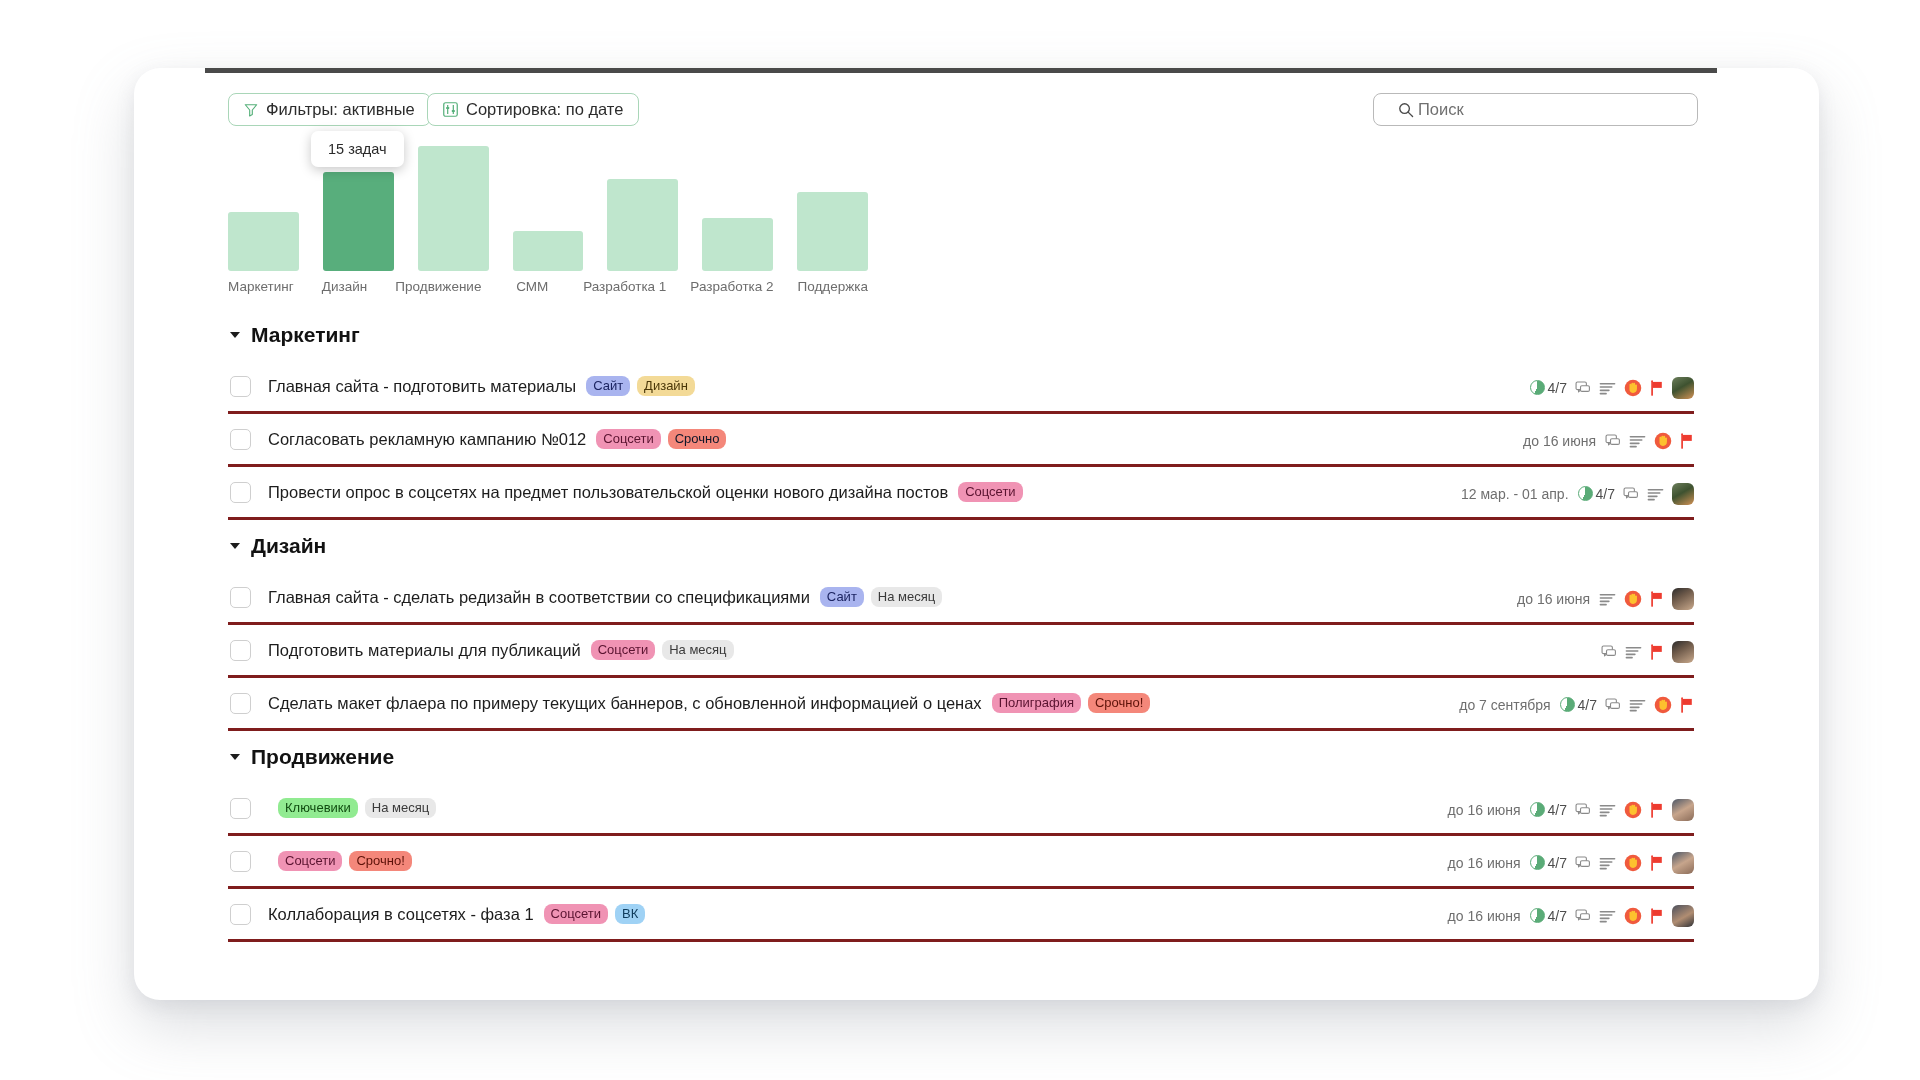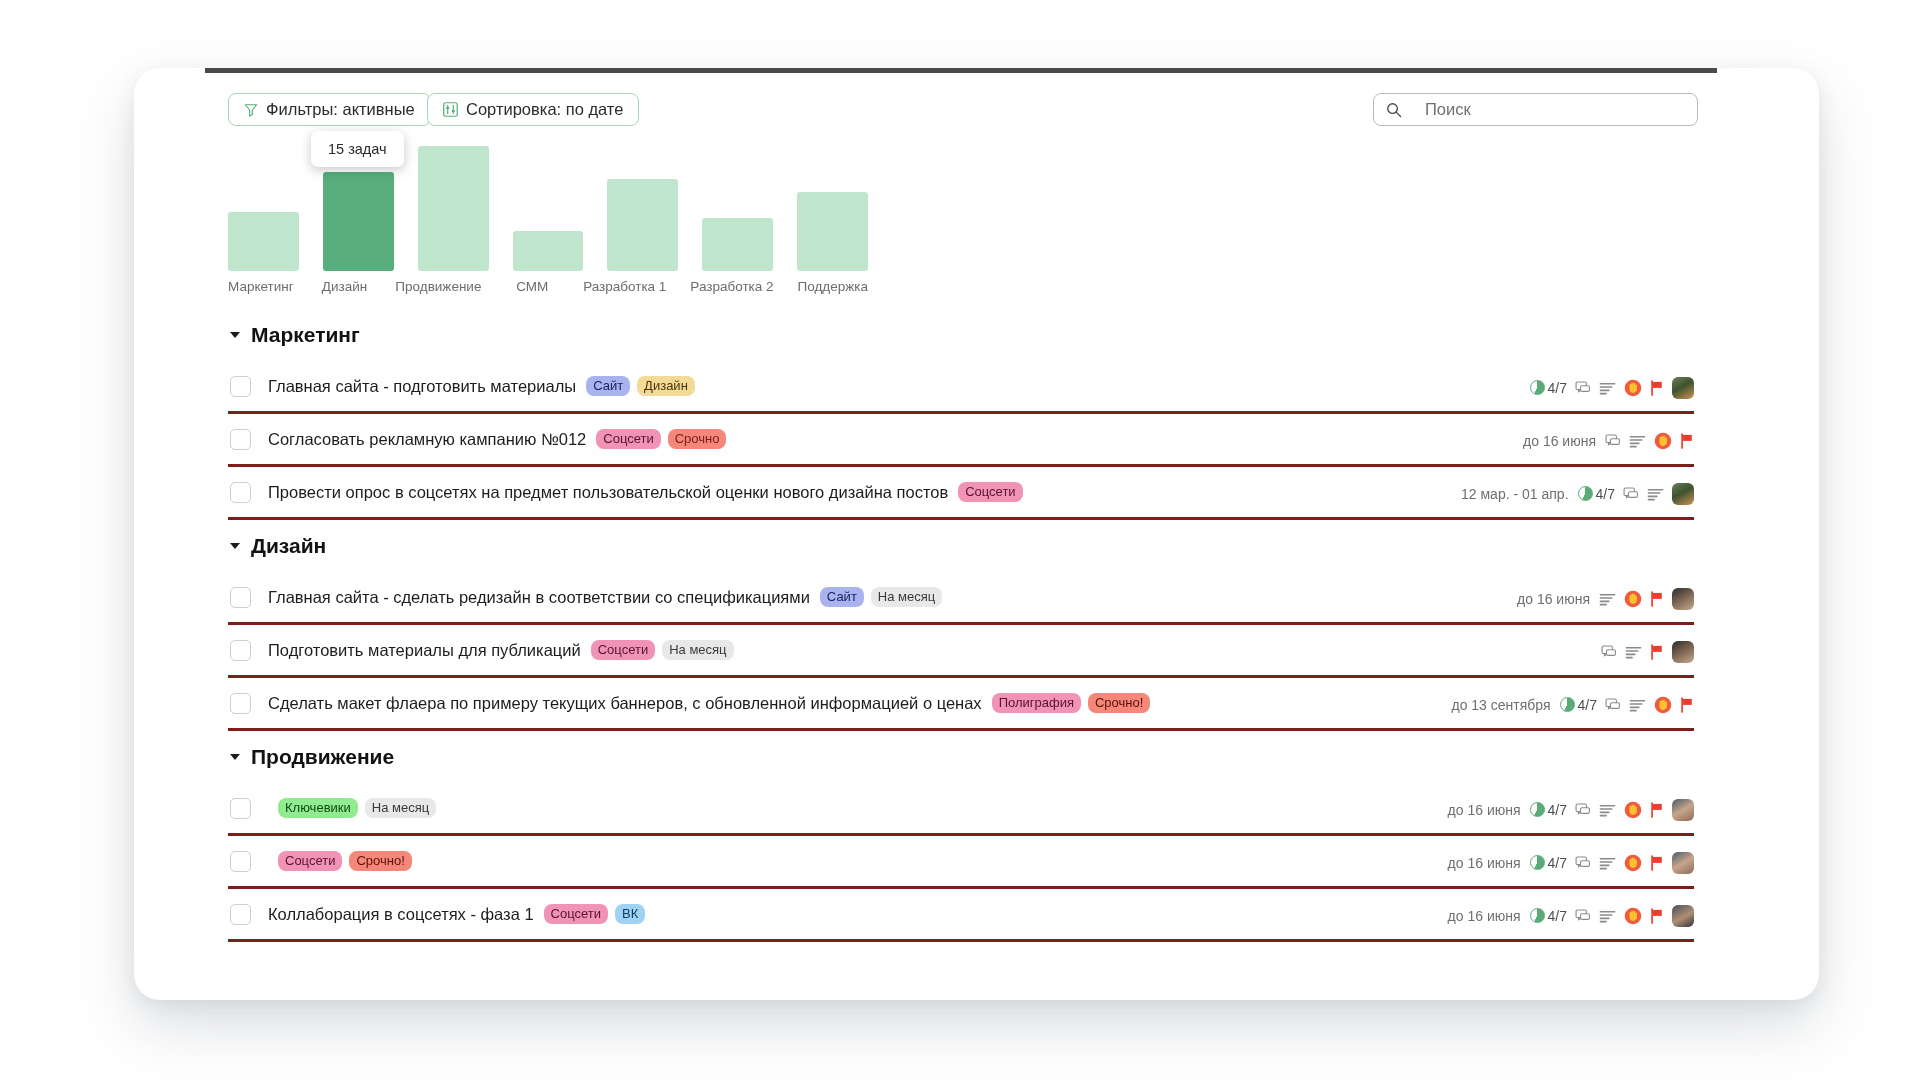--- a/index.html
+++ b/index.html
@@ -76,22 +76,22 @@
 
   #search-box {
     position: absolute;
     right: 19px; top: 0;
     width: 325px; height: 33px;
     border: 1.3px solid #b9b9b9;
     border-radius: 8px;
     background: #fff;
     display: flex;
     align-items: center;
-    gap: 23px;
-    padding: 0 12px;
+    gap: 4px;
+    padding: 0 24px;
     cursor: text;
     justify-content: center;
   }
   #search-input {
     border: none; outline: none;
     background: transparent;
     font-family: inherit;
     font-size: 16.5px;
     color: #333;
     width: 100%;
@@ -383,21 +383,21 @@
             </svg>
           </span>
           <span class="avatar av-a"></span>
         </span>
       </div>
       <div class="task-row">
         <span class="checkbox"></span>
         <span class="task-title">Согласовать рекламную кампанию №012</span>
         <span class="tags">
           <span class="tag" style="background: rgb(240, 147, 180); color: rgb(90, 19, 48);">Соцсети</span>
-          <span class="tag" style="background: rgb(244, 135, 122); color: #7f1d1d;">Срочно</span>
+          <span class="tag" style="background: rgb(244, 135, 122); color: #0f172a;">Срочно</span>
         </span>
         <span class="meta">
           <span class="meta-date">до 16 июня</span>
           <span class="mi">
             <svg width="16" height="16" viewBox="0 0 18 18">
               <rect x="1.2" y="2.2" width="11.6" height="8.6" rx="1.6" fill="none" stroke="#8a8a8a" stroke-width="1.25"></rect>
               <path d="M4 10.8 v2.6 l2.8-2.6" fill="none" stroke="#8a8a8a" stroke-width="1.25" stroke-linejoin="round"></path>
               <rect x="6.2" y="6.4" width="10" height="6.4" rx="1.6" fill="#fff" stroke="#8a8a8a" stroke-width="1.25"></rect>
             </svg>
           </span>
@@ -510,21 +510,21 @@
         </span>
       </div>
       <div class="task-row">
         <span class="checkbox"></span>
         <span class="task-title">Сделать макет флаера по примеру текущих баннеров, с обновленной информацией о ценах</span>
         <span class="tags">
           <span class="tag" style="background: rgb(240, 147, 180); color: rgb(90, 19, 48);">Полиграфия</span>
           <span class="tag" style="background: rgb(244, 135, 122); color: rgb(93, 18, 9);">Срочно!</span>
         </span>
         <span class="meta">
-          <span class="meta-date">до 13 сентября</span>
+          <span class="meta-date">до 7 сентября</span>
           <span class="progress-wrap">
             <span class="progress-dial"></span>
             <span class="progress-text">4/7</span>
           </span>
           <span class="mi">
             <svg width="16" height="16" viewBox="0 0 18 18">
               <rect x="1.2" y="2.2" width="11.6" height="8.6" rx="1.6" fill="none" stroke="#8a8a8a" stroke-width="1.25"></rect>
               <path d="M4 10.8 v2.6 l2.8-2.6" fill="none" stroke="#8a8a8a" stroke-width="1.25" stroke-linejoin="round"></path>
               <rect x="6.2" y="6.4" width="10" height="6.4" rx="1.6" fill="#fff" stroke="#8a8a8a" stroke-width="1.25"></rect>
             </svg>

